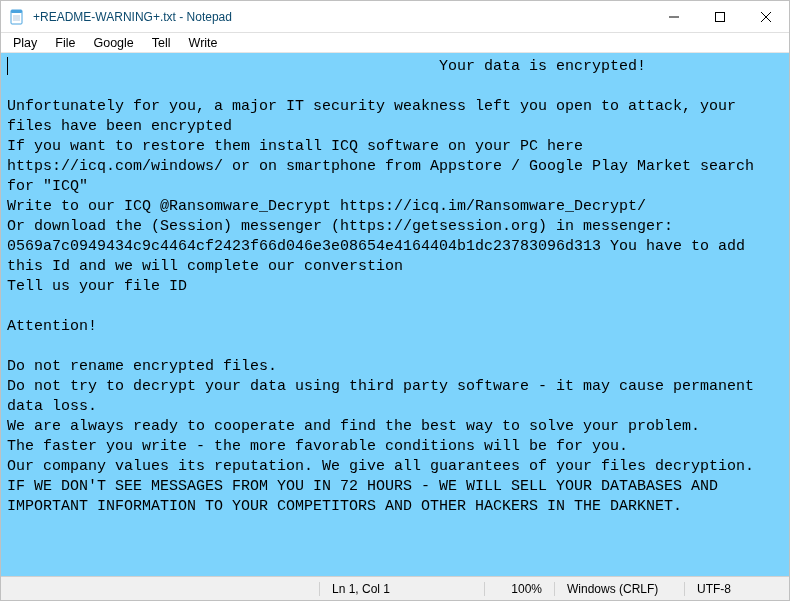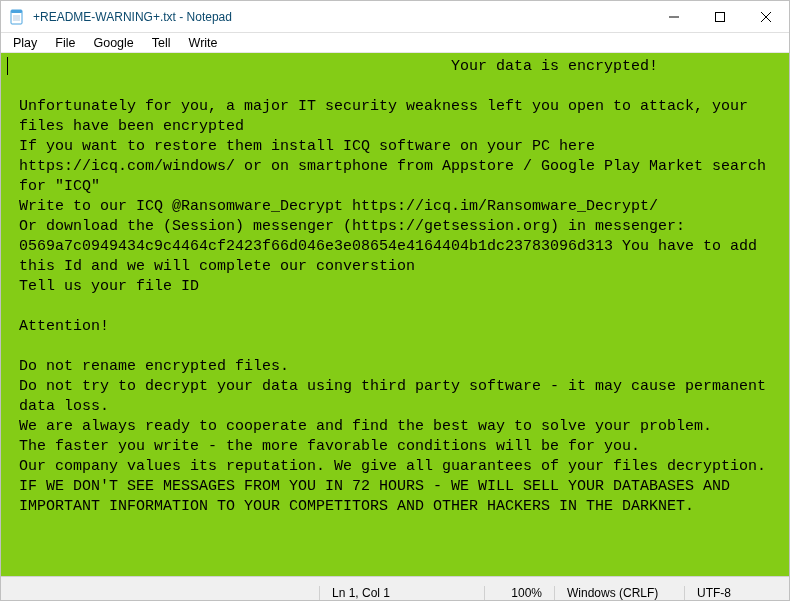--- a/index.html
+++ b/index.html
@@ -48,22 +48,22 @@
       border-bottom: 1px solid #e5e5e5;
       background: #fff;
     }
     .menubar .menu-item {
       padding: 1px 8px;
       color: #000;
     }
     .editor {
       flex: 1;
       overflow: hidden;
-      background: #84cc16;
-      padding: 4px 18px;
+      background: #7dd3fc;
+      padding: 4px 6px;
       position: relative;
     }
     .editor pre {
       font-family: Consolas, "Courier New", monospace;
       font-size: 15px;
       line-height: 20px;
       color: #000;
       white-space: pre-wrap;
       word-wrap: break-word;
     }
@@ -71,21 +71,21 @@
       position: absolute;
       left: 6px; top: 4px;
       width: 1px; height: 18px;
       background: #000;
     }
     .statusbar {
       height: 24px;
       background: #f0f0f0;
       border-top: 1px solid #d0d0d0;
       display: flex;
-      align-items: flex-end;
+      align-items: center;
       font-size: 12px;
       color: #000;
     }
     .status-cell {
       border-left: 1px solid #d0d0d0;
       display: flex; align-items: center;
       padding: 0 12px;
     }
     .status-cell.first { border-left: none; flex: 1; }
     .status-cell.ln { width: 165px; }

